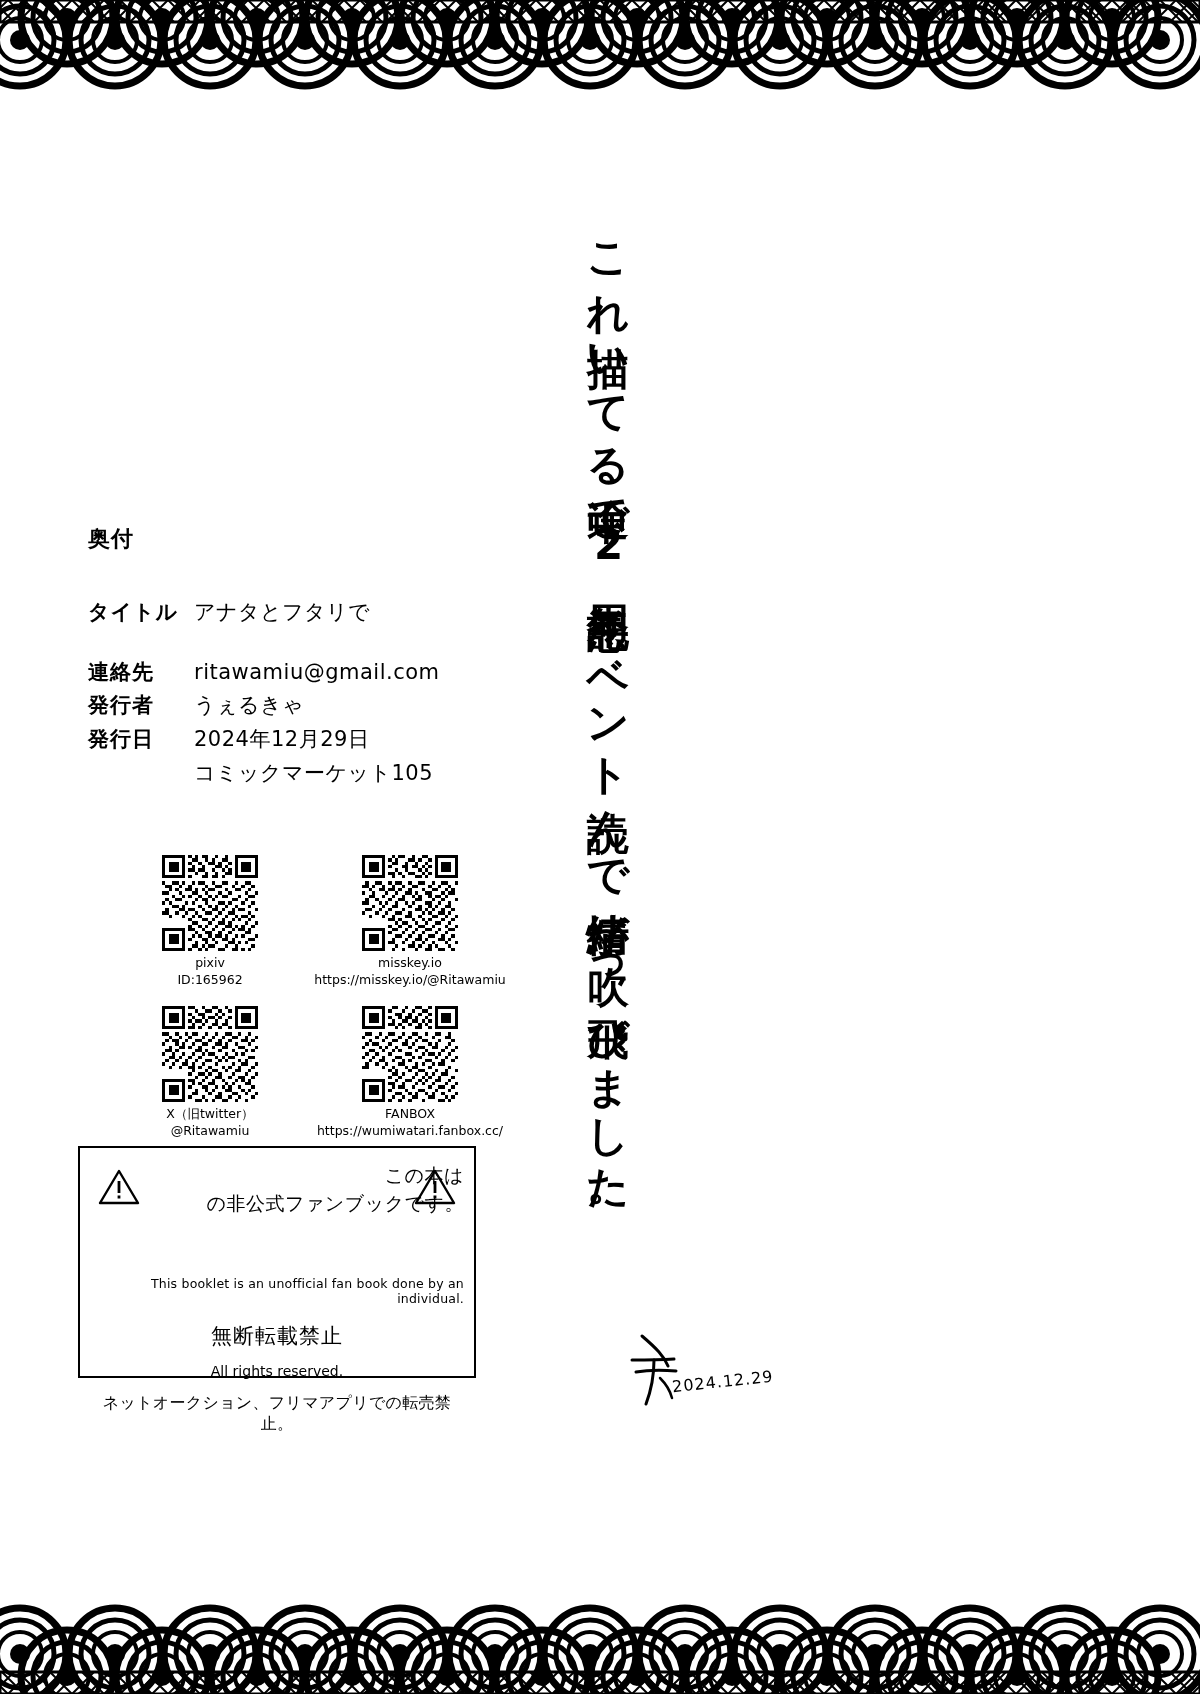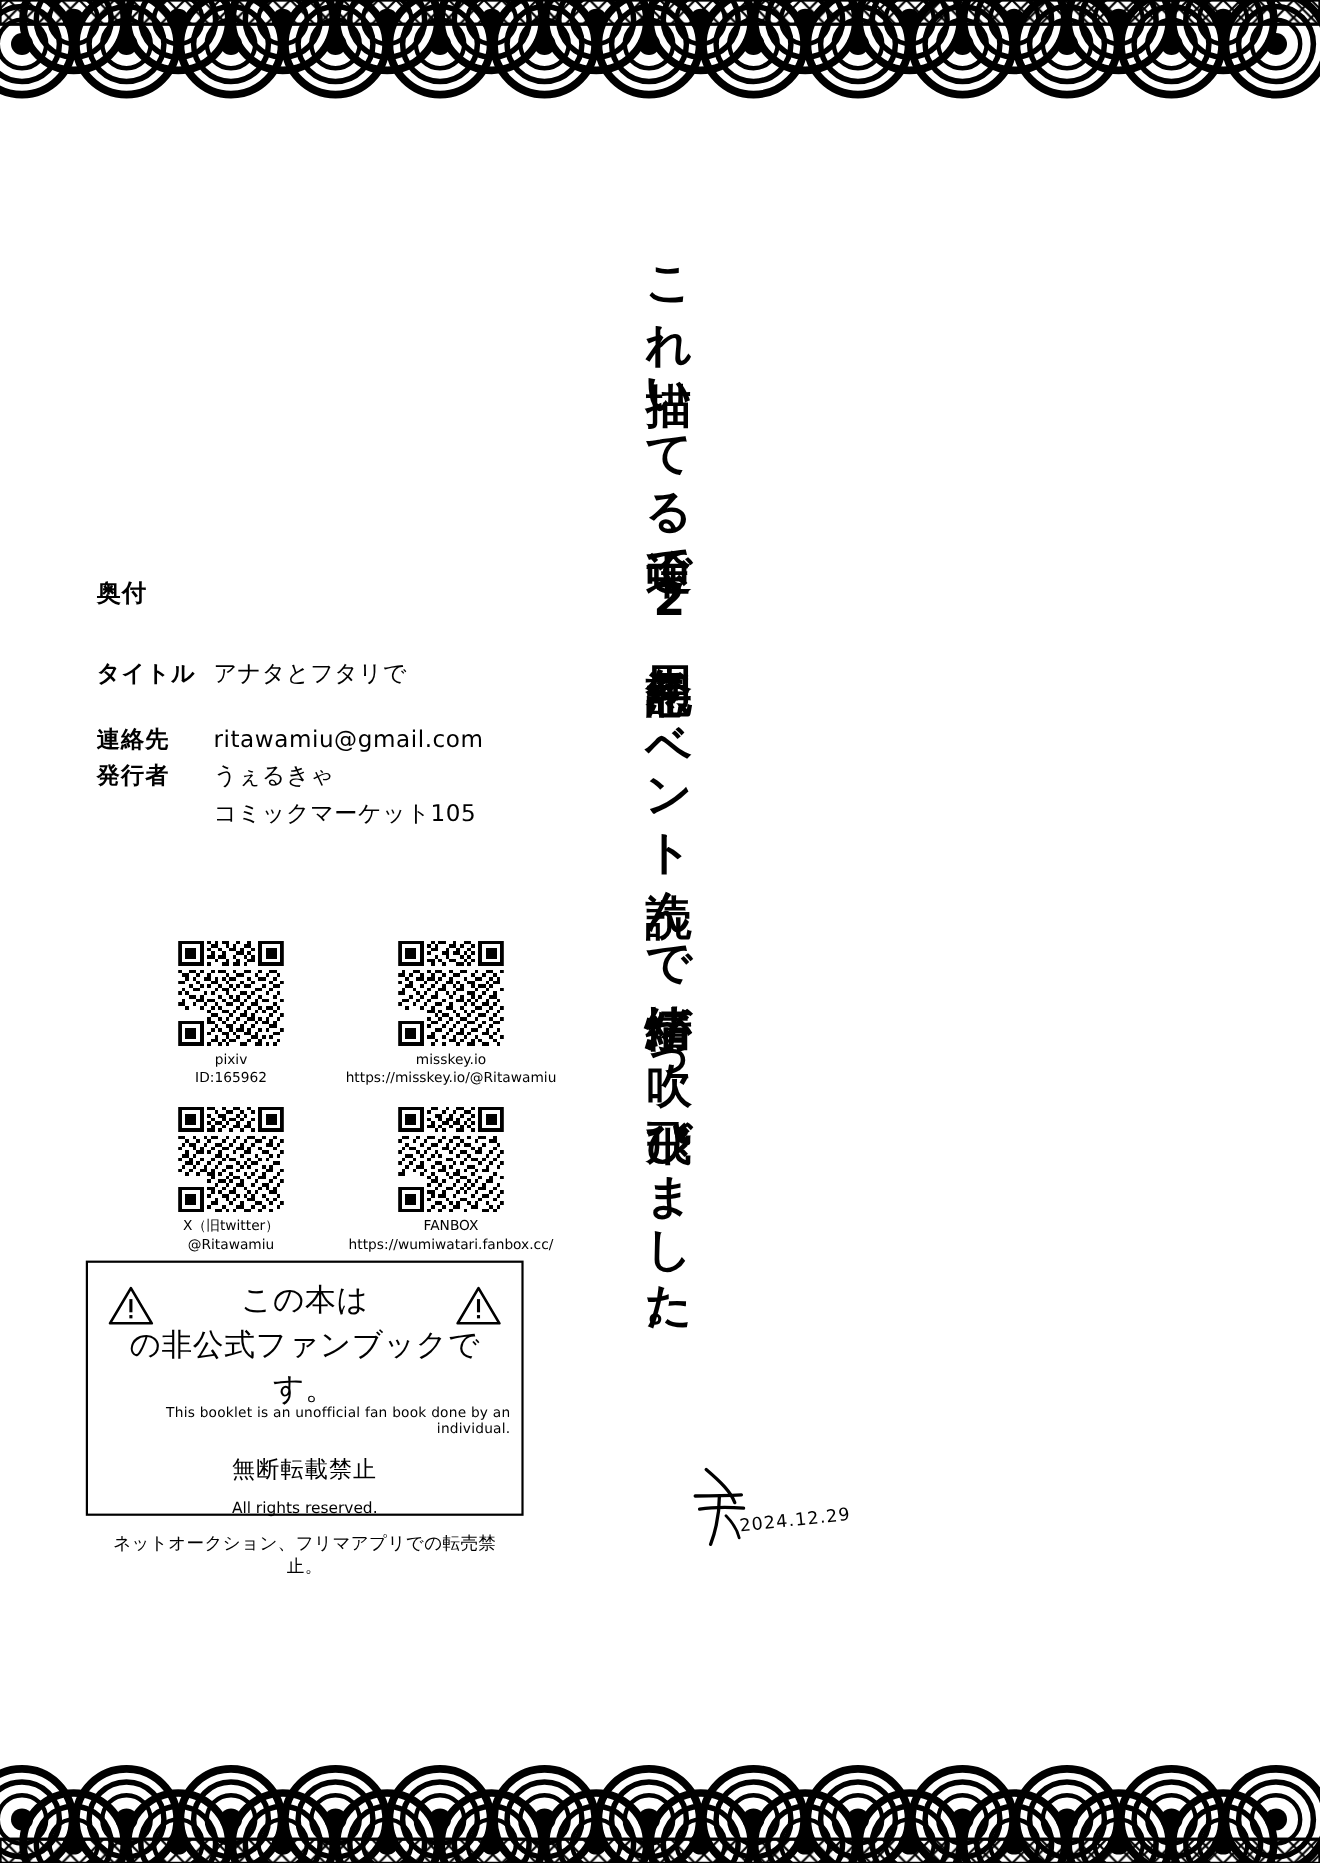--- a/index.html
+++ b/index.html
@@ -154,23 +154,24 @@
   }
   .tri {
     position: absolute;
     top: 6px;
     width: 42px;
     height: 38px;
   }
   .tri.left { left: 8px; }
   .tri.right { right: 8px; }
   .warn-title {
-    font-size: 28px;
+    font-size: 19px;
     line-height: 1.45;
     letter-spacing: 0.5px;
+    text-align: right;
   }
   .warn-en {
     font-size: 12.5px;
     letter-spacing: 0.2px;
     margin-top: 18px;
     text-align: right;
   }
   .warn-mid {
     margin-top: 16px;
     font-size: 21px;
@@ -307,20 +308,24 @@
     </div>
 
     <div class="pubblock">
       <div class="line">
         <span class="label">連絡先</span>
         <span class="value">ritawamiu@gmail.com</span>
       </div>
       <div class="line">
         <span class="label">発行者</span>
         <span class="value">うぇるきゃ</span>
+      </div>
+      <div class="line">
+        <span class="label">発行日</span>
+        <span class="value">2024年12月29日</span>
       </div>
       <div class="line">
         <span class="label"></span>
         <span class="value sub">コミックマーケット105</span>
       </div>
     </div>
   </div>
 
   <div class="qr-grid">
 

